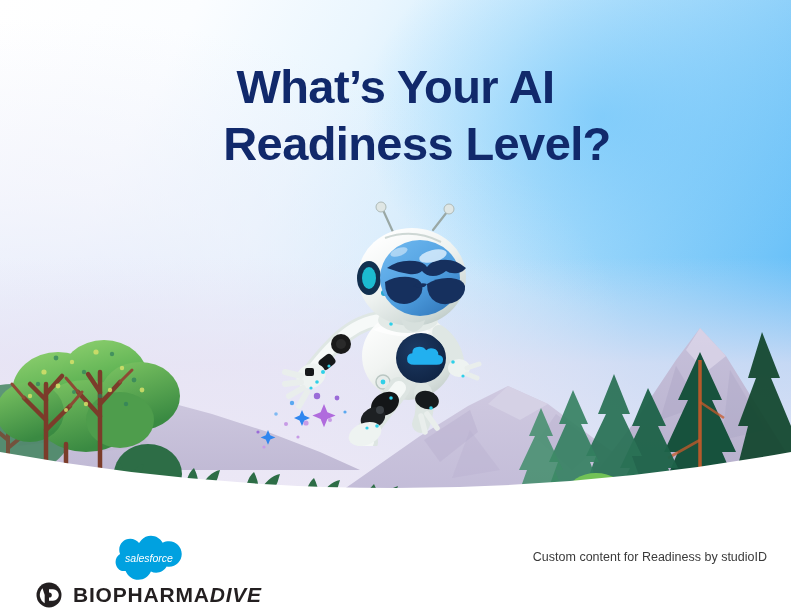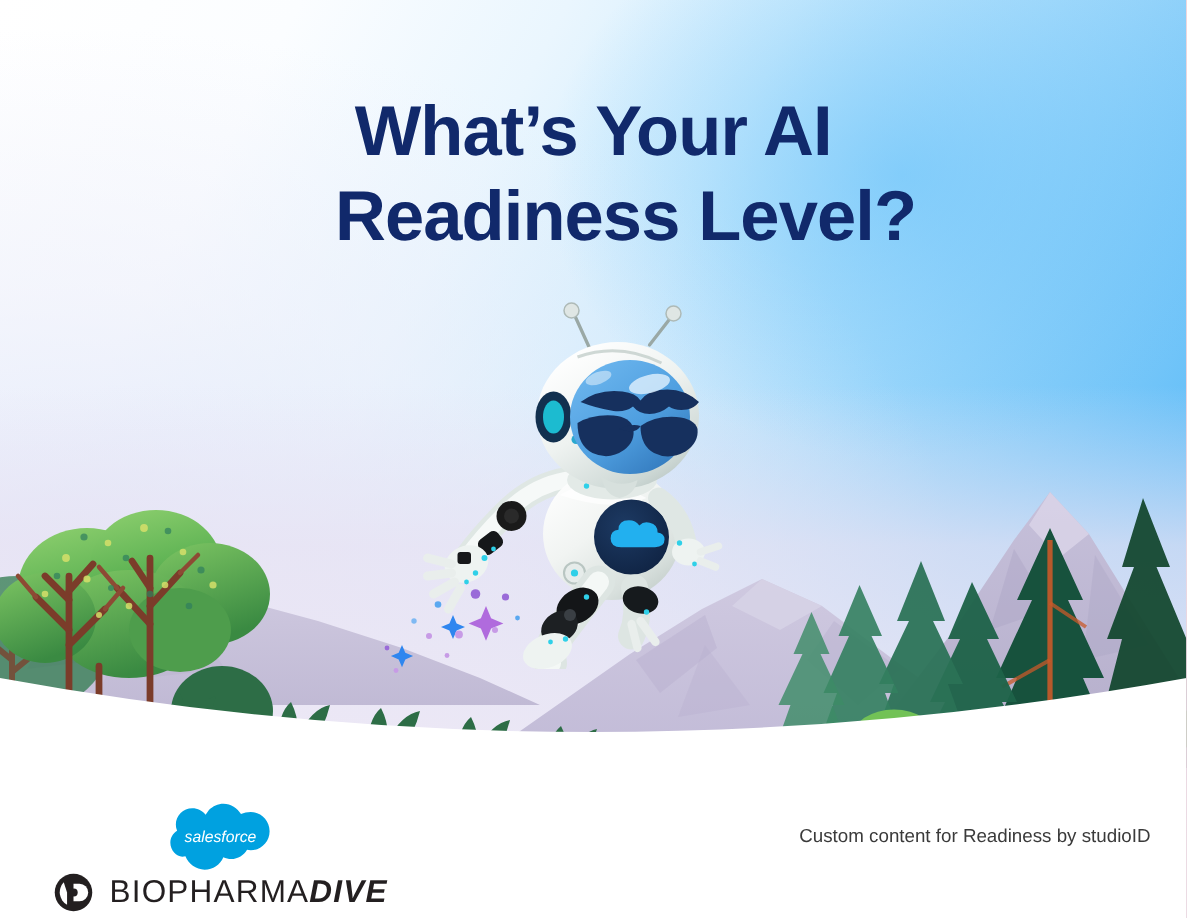--- a/index.html
+++ b/index.html
@@ -8,21 +8,21 @@
     background: #ffffff;
   }
   body {
     font-family: "Liberation Sans", sans-serif;
   }
   #slide {
     position: relative;
     width: 791px;
     height: 612px;
     overflow: hidden;
-    background: #fca5a5;
+    background: #a3a3a3;
   }
 
   
   .sky {
     position: absolute;
     left: 0; top: 0;
     width: 791px; height: 612px;
     background:
       radial-gradient(120% 95% at 6% 62%, rgba(226,233,250,0.95) 0%, rgba(236,238,250,0.55) 32%, rgba(255,255,255,0) 62%),
       linear-gradient(118deg,
@@ -102,21 +102,21 @@
   }
   .bpd { display: flex; align-items: center; }
   .bpd-mark { width: 26px; height: 26px; margin-right: 11px; }
   .bpd-text {
     font-family: "Liberation Sans", sans-serif;
     font-size: 21px;
     letter-spacing: 0.8px;
     color: #231f20;
     white-space: nowrap;
   }
-  .bpd-text .thin { font-weight: normal; margin-top: 20px; }
+  .bpd-text .thin { font-weight: bold; margin-top: 20px; }
   .bpd-text .bold { font-weight: bold; font-style: italic; }
 
   .credit {
     position: absolute;
     right: 24px; top: 30px;
     font-family: "Liberation Sans", sans-serif;
     font-size: 12.5px;
     color: #3a3a3a;
     white-space: nowrap;
   }

